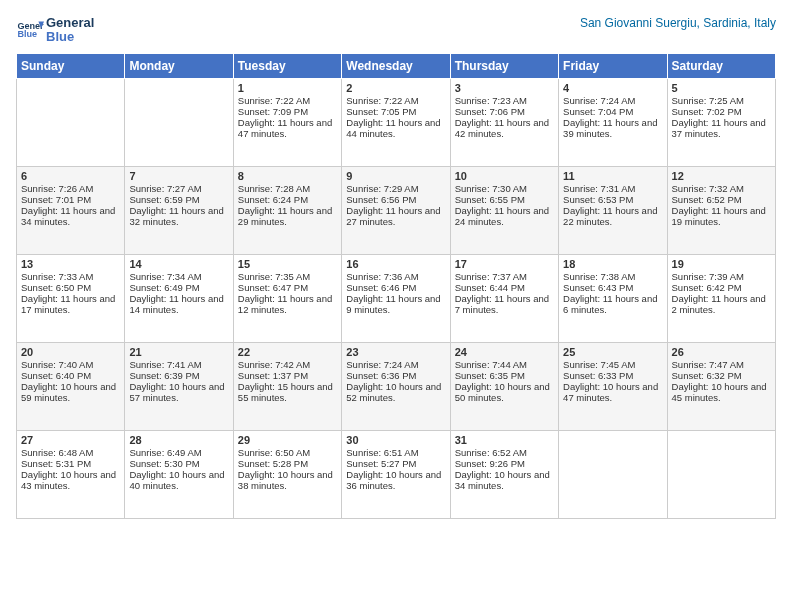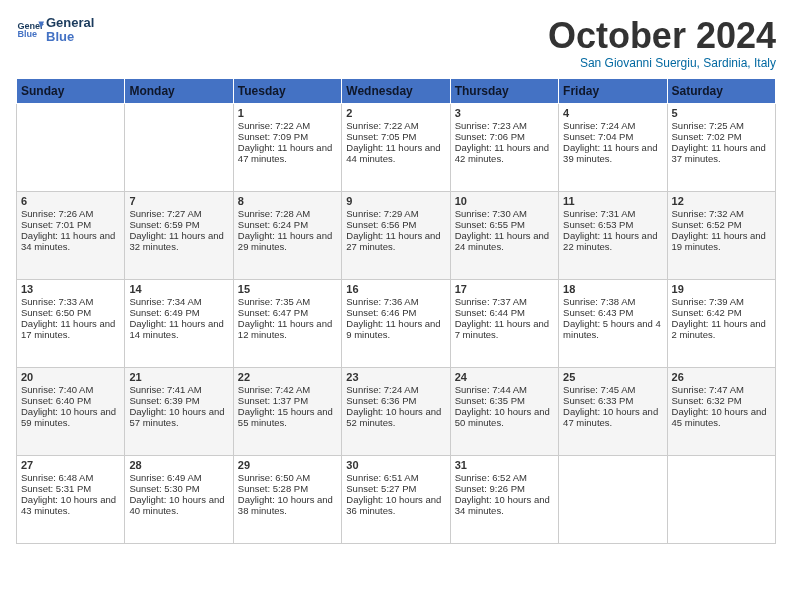--- a/index.html
+++ b/index.html
@@ -44,21 +44,21 @@
       font-size: 12px;
       color: #0369a1;
     }
     table {
       width: 100%;
       border-collapse: collapse;
       table-layout: fixed;
     }
     .day-header {
       background: #4472c4;
-      color: #0f172a;
+      color: #ffffff;
       font-size: 12px;
       font-weight: bold;
       padding: 5px 4px;
       text-align: left;
       border: 1px solid #fff;
     }
     td {
       border: 1px solid #ccc;
       vertical-align: top;
       padding: 3px 4px;
@@ -95,21 +95,20 @@
       <text x="2" y="18" font-size="13" font-weight="bold" fill="#1a3a5c">General</text>
       <text x="2" y="30" font-size="13" font-weight="bold" fill="#4472c4">Blue</text>
       <polygon points="32,8 40,8 36,18" fill="#4472c4"></polygon>
     </svg>
     <div class="logo-text">
       <div>General</div>
       <div style="color:#4472c4">Blue</div>
     </div>
   </div>
   <div class="title-area">
-    <div class="calendar-title">October 2024</div>
     <div class="calendar-subtitle">San Giovanni Suergiu, Sardinia, Italy</div>
   </div>
 </div>
 
 <table>
   <thead>
     <tr class="header-row">
     <th class="day-header">Sunday</th>
         <th class="day-header">Monday</th>
         <th class="day-header">Tuesday</th>
@@ -226,21 +225,21 @@
         <td>
           <span class="date-num">17</span>
           <div>Sunrise: 7:37 AM</div>
           <div>Sunset: 6:44 PM</div>
           <div>Daylight: 11 hours and 7 minutes.</div>
         </td>
         <td>
           <span class="date-num">18</span>
           <div>Sunrise: 7:38 AM</div>
           <div>Sunset: 6:43 PM</div>
-          <div>Daylight: 5 hours and 4 minutes.</div>
+          <div>Daylight: 11 hours and 6 minutes.</div>
         </td>
         <td>
           <span class="date-num">19</span>
           <div>Sunrise: 7:39 AM</div>
           <div>Sunset: 6:42 PM</div>
           <div>Daylight: 11 hours and 2 minutes.</div>
         </td>
       </tr>
       <tr>
         <td>

